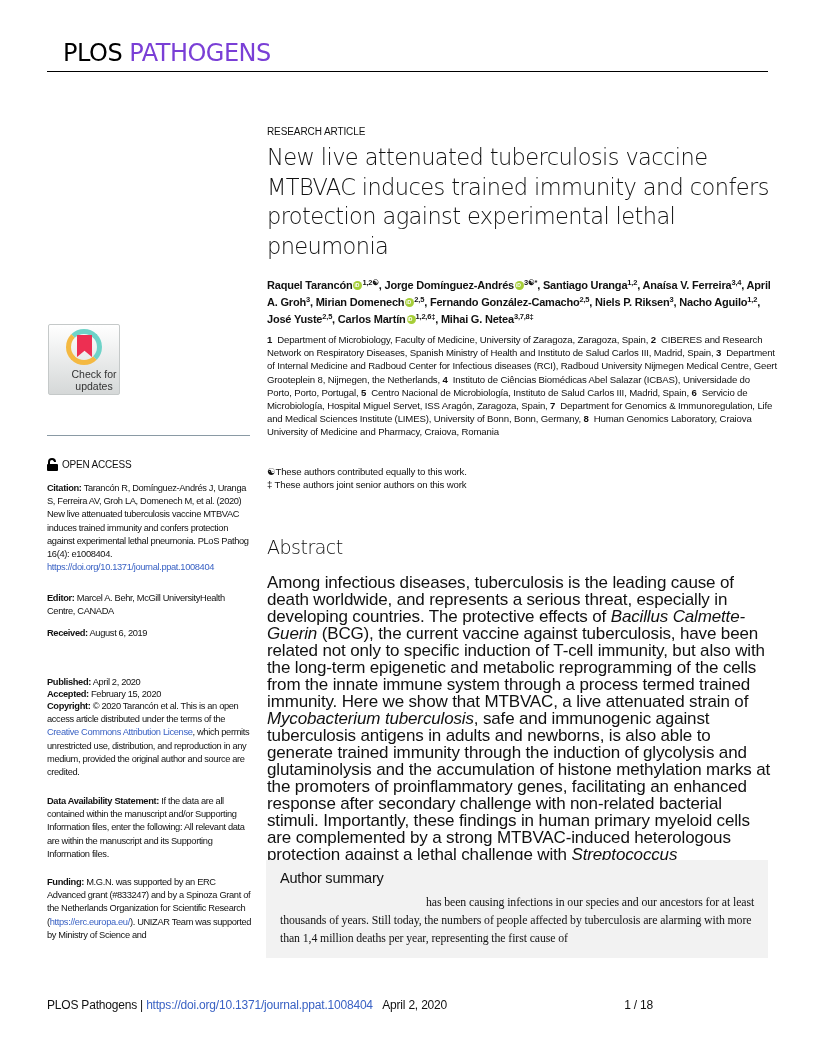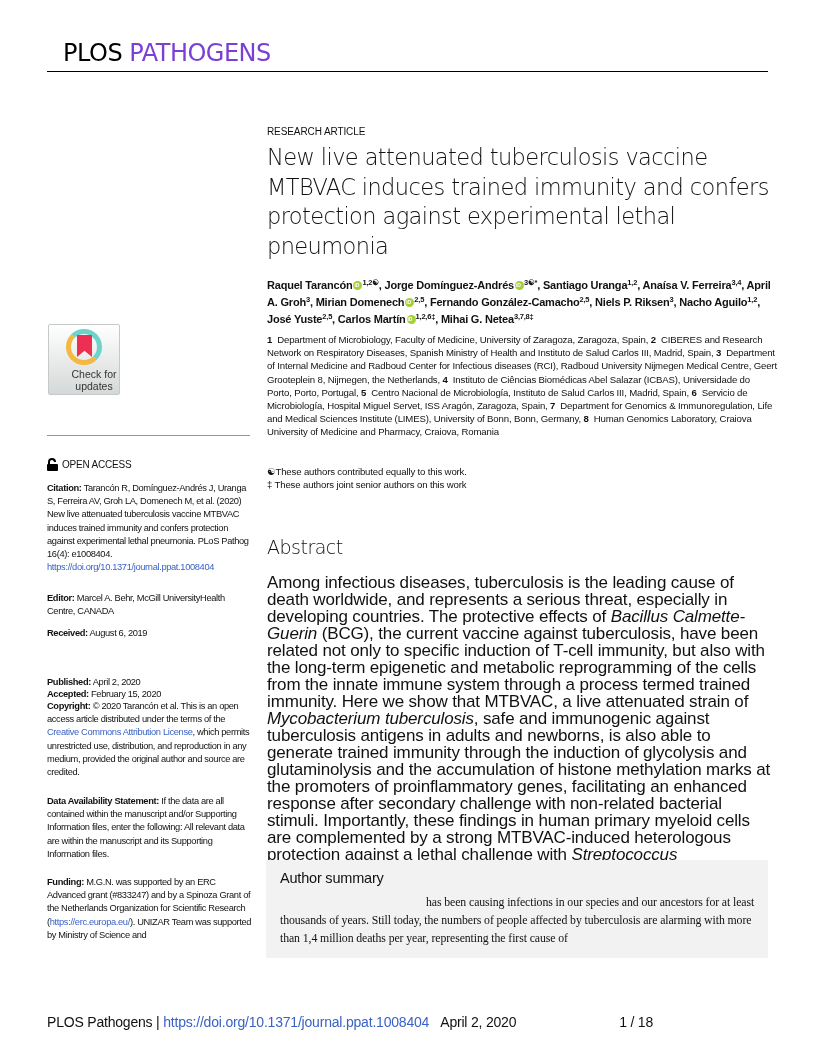--- a/index.html
+++ b/index.html
@@ -42,21 +42,21 @@
     .open-access { position: absolute; left: 47px; top: 458px; font-size: 10px; letter-spacing: -0.2px; display: flex; align-items: center; gap: 4px; }
     .lock-icon { width: 11px; height: 13px; position: relative; }
     .lock-body { position: absolute; left: 0; bottom: 0; width: 11px; height: 7px; background: #000; border-radius: 1px; }
     .lock-shackle { position: absolute; left: 1px; top: 0; width: 8px; height: 8px; border: 2px solid #000; border-bottom: none; border-radius: 4px 4px 0 0; }
     .lock-gap { position: absolute; left: 7px; top: 4px; width: 3px; height: 3px; background: #fff; }
 
     .meta { position: absolute; left: 47px; width: 205px; font-size: 9.3px; line-height: 13.2px; letter-spacing: -0.35px; color: #111; font-family: "Liberation Sans", sans-serif; }
     .meta b { font-weight: bold; }
     .link { color: #3a62c4; }
 
-    .footer { position: absolute; left: 47px; top: 998px; width: 606px; font-size: 14px; letter-spacing: -0.2px; margin-top: 16px; }
+    .footer { position: absolute; left: 47px; top: 998px; width: 606px; font-size: 12px; letter-spacing: -0.2px; }
     .footer-right { position: absolute; right: 0; top: 0; }
   </style>
 </head>
 <body>
 
 <div class="header-logo">
   <span class="logo-plos">PLOS</span>
   <span class="logo-journal">PATHOGENS</span>
 </div>
 <div class="header-rule"></div>

